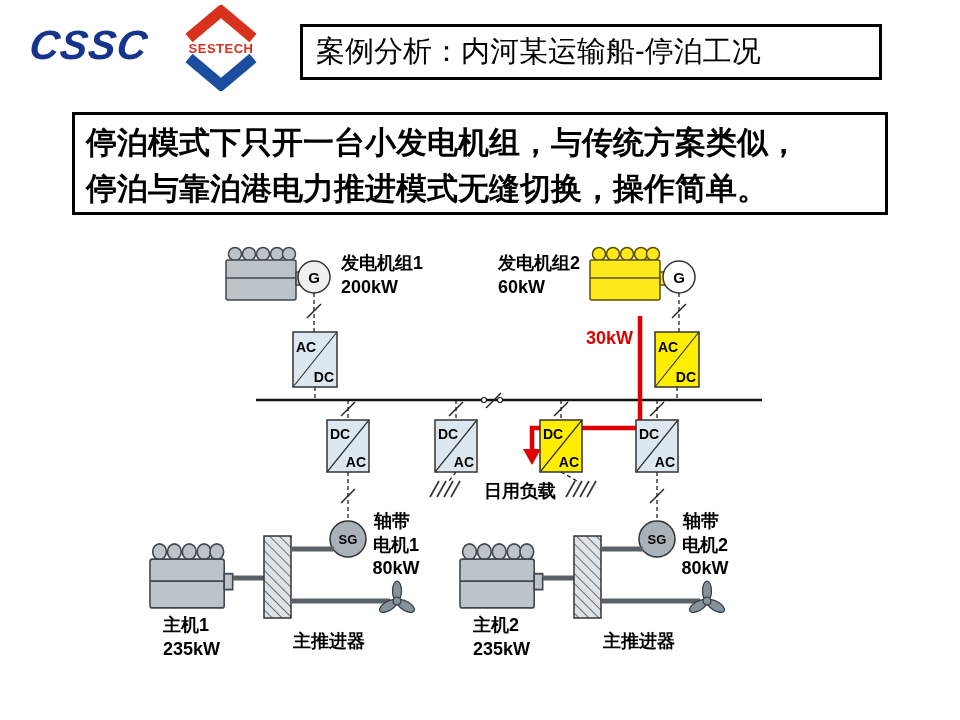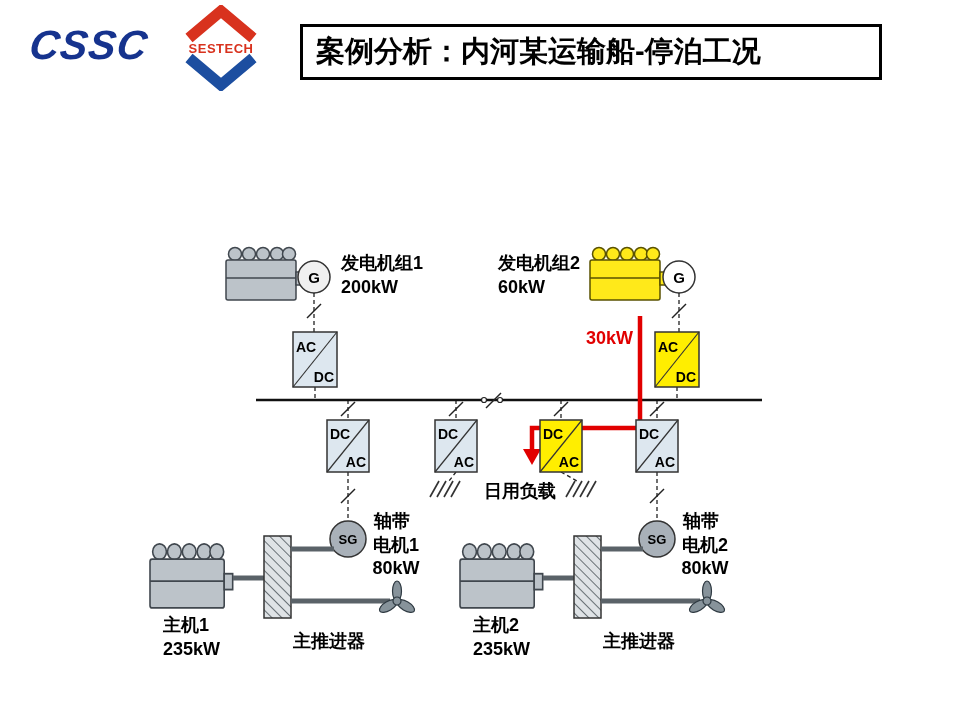--- a/index.html
+++ b/index.html
@@ -14,21 +14,21 @@
     font-size:41px; font-weight:bold; font-style:italic; color:#16338e;
     letter-spacing:1px; transform:skewX(-8deg);
   }
   .logo-sestech { position:absolute; left:181px; top:5px; width:80px; height:86px; }
   .ses-red  { stroke:#d8321e; stroke-width:11; fill:none; }
   .ses-blue { stroke:#1c4ea0; stroke-width:11; fill:none; }
   .ses-text { fill:#d8321e; font-size:13px; font-weight:bold; text-anchor:middle; letter-spacing:0.5px; }
   .title-box {
     position:absolute; left:300px; top:24px; width:582px; height:56px;
     border:3px solid #000; background:#fff; display:flex; align-items:center;
-    padding-left:13px; font-size:29px; font-weight:bold; color:#000; white-space:nowrap;
+    padding-left:13px; font-size:29px; font-weight:normal; color:#000; white-space:nowrap;
   }
   .summary-box {
     position:absolute; left:72px; top:112px; width:816px; height:103px;
     border:3px solid #000; background:#fff; padding:5px 11px;
     font-size:31px; font-weight:bold; color:#000; line-height:46px; white-space:nowrap;
   }
   
   .diagram { position:absolute; left:0; top:228px; width:960px; height:492px; }
   .dash    { stroke:#222; stroke-width:1.3; stroke-dasharray:4 3; fill:none; }
   .sw      { stroke:#222; stroke-width:1.4; }
@@ -66,20 +66,24 @@
   <svg class="logo-sestech" viewBox="0 0 80 86">
     <path class="ses-red" d="M8 33 L40 6 L72 33"></path>
     <text class="ses-text" x="40" y="48">SESTECH</text>
     <path class="ses-blue" d="M8 53 L40 80 L72 53"></path>
   </svg>
 
   <div class="title-box">
     <span>案例分析：内河某运输船-停泊工况</span>
   </div>
 
+  <div class="summary-box">
+    <div>停泊模式下只开一台小发电机组，与传统方案类似，</div>
+    <div>停泊与靠泊港电力推进模式无缝切换，操作简单。</div>
+  </div>
 
   <svg class="diagram" viewBox="0 228 960 492">
     <defs>
       <g id="engine">
         <circle cx="9" cy="8" r="6.5"></circle>
         <circle cx="23" cy="8" r="6.5"></circle>
         <circle cx="37" cy="8" r="6.5"></circle>
         <circle cx="51" cy="8" r="6.5"></circle>
         <circle cx="63" cy="8" r="6.5"></circle>
         <rect x="0" y="14" width="70" height="40" rx="2"></rect>

